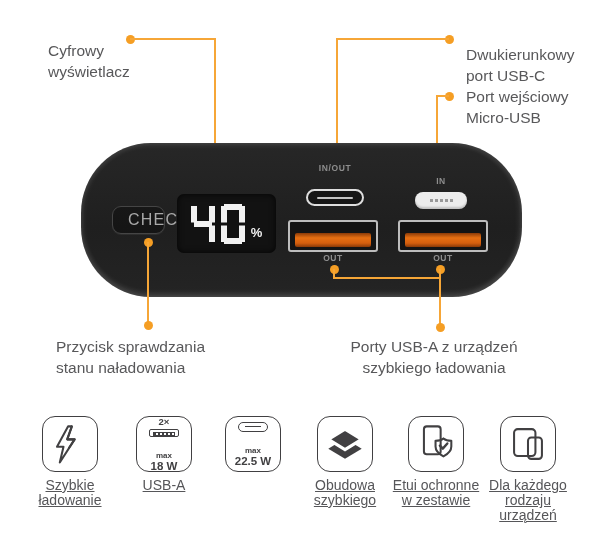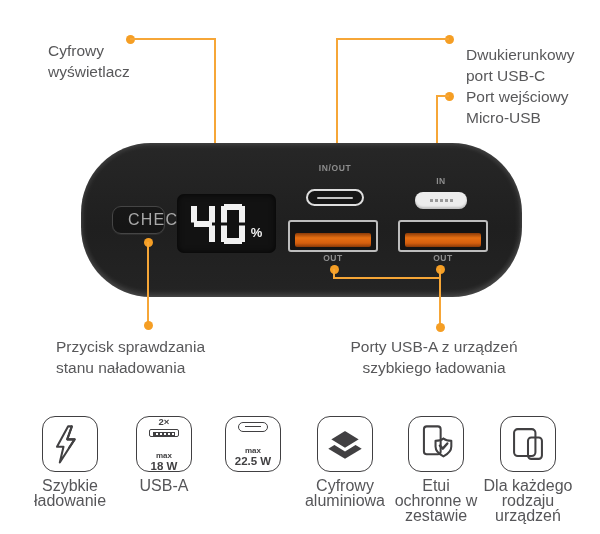--- a/index.html
+++ b/index.html
@@ -71,21 +71,21 @@
   }
   .usba-port.p1 { left:207px; } .usba-port.p2 { left:317px; }
 
   
   .feature { position:absolute; top:416px; width:92px; text-align:center; }
   .feature-box {
     width:56px; height:56px; margin:0 auto; background:#fff;
     border:1.8px solid #414042; border-radius:13px;
     display:flex; flex-direction:column; align-items:center; justify-content:center;
   }
-  .feature-caption { margin-top:6px; font-size:16px; line-height:15px; color:#565659; }
+  .feature-caption { margin-top:6px; font-size:14px; line-height:15px; color:#565659;text-decoration:underline; }
   .f-badge { font-size:9.5px; font-weight:bold; color:#414042; line-height:10px; }
   .f-max  { font-size:8px;  font-weight:bold; color:#414042; line-height:9px; margin-top:14px; }
   .f-watt { font-size:11.5px; font-weight:bold; color:#414042; line-height:12px; }
   .usba-glyph { width:30px; height:12px; border:1.6px solid #414042; border-radius:2px;
                 margin-top:2px; display:flex; align-items:flex-start; justify-content:center; }
   .usba-glyph .pins { margin-top:2px; width:22px; height:4px; border:1px solid #414042;
                 background:repeating-linear-gradient(90deg,#414042 0 2px,transparent 2px 4px); }
   .usbc-glyph { width:30px; height:10px; border:1.8px solid #414042; border-radius:5px;
                 display:flex; align-items:center; justify-content:center; }
   .usbc-glyph .slot { width:16px; height:1.5px; background:#414042; }
@@ -216,21 +216,21 @@
     </div>
   </div>
 
   <div class="feature" style="left:299px;">
     <div class="feature-box">
       <svg width="52" height="52" viewBox="0 0 56 56">
         <polygon points="28,22 46,33 28,44 10,33" fill="#414042"></polygon>
         <polygon points="28,12 46,23 28,34 10,23" fill="#414042" stroke="#ffffff" stroke-width="3.5"></polygon>
       </svg>
     </div>
-    <div class="feature-caption">Cyfrowy aluminiowa</div>
+    <div class="feature-caption">Obudowa szybkiego</div>
   </div>
 
   <div class="feature" style="left:482px;">
     <div class="feature-box">
       <svg width="52" height="52" viewBox="0 0 56 56">
         <rect class="st" x="13" y="12" width="23" height="29" rx="4"></rect>
         <rect class="st" x="28" y="21" width="15" height="23" rx="3.5" fill="#ffffff"></rect>
       </svg>
     </div>
     <div class="feature-caption">Dla każdego rodzaju urządzeń</div>

